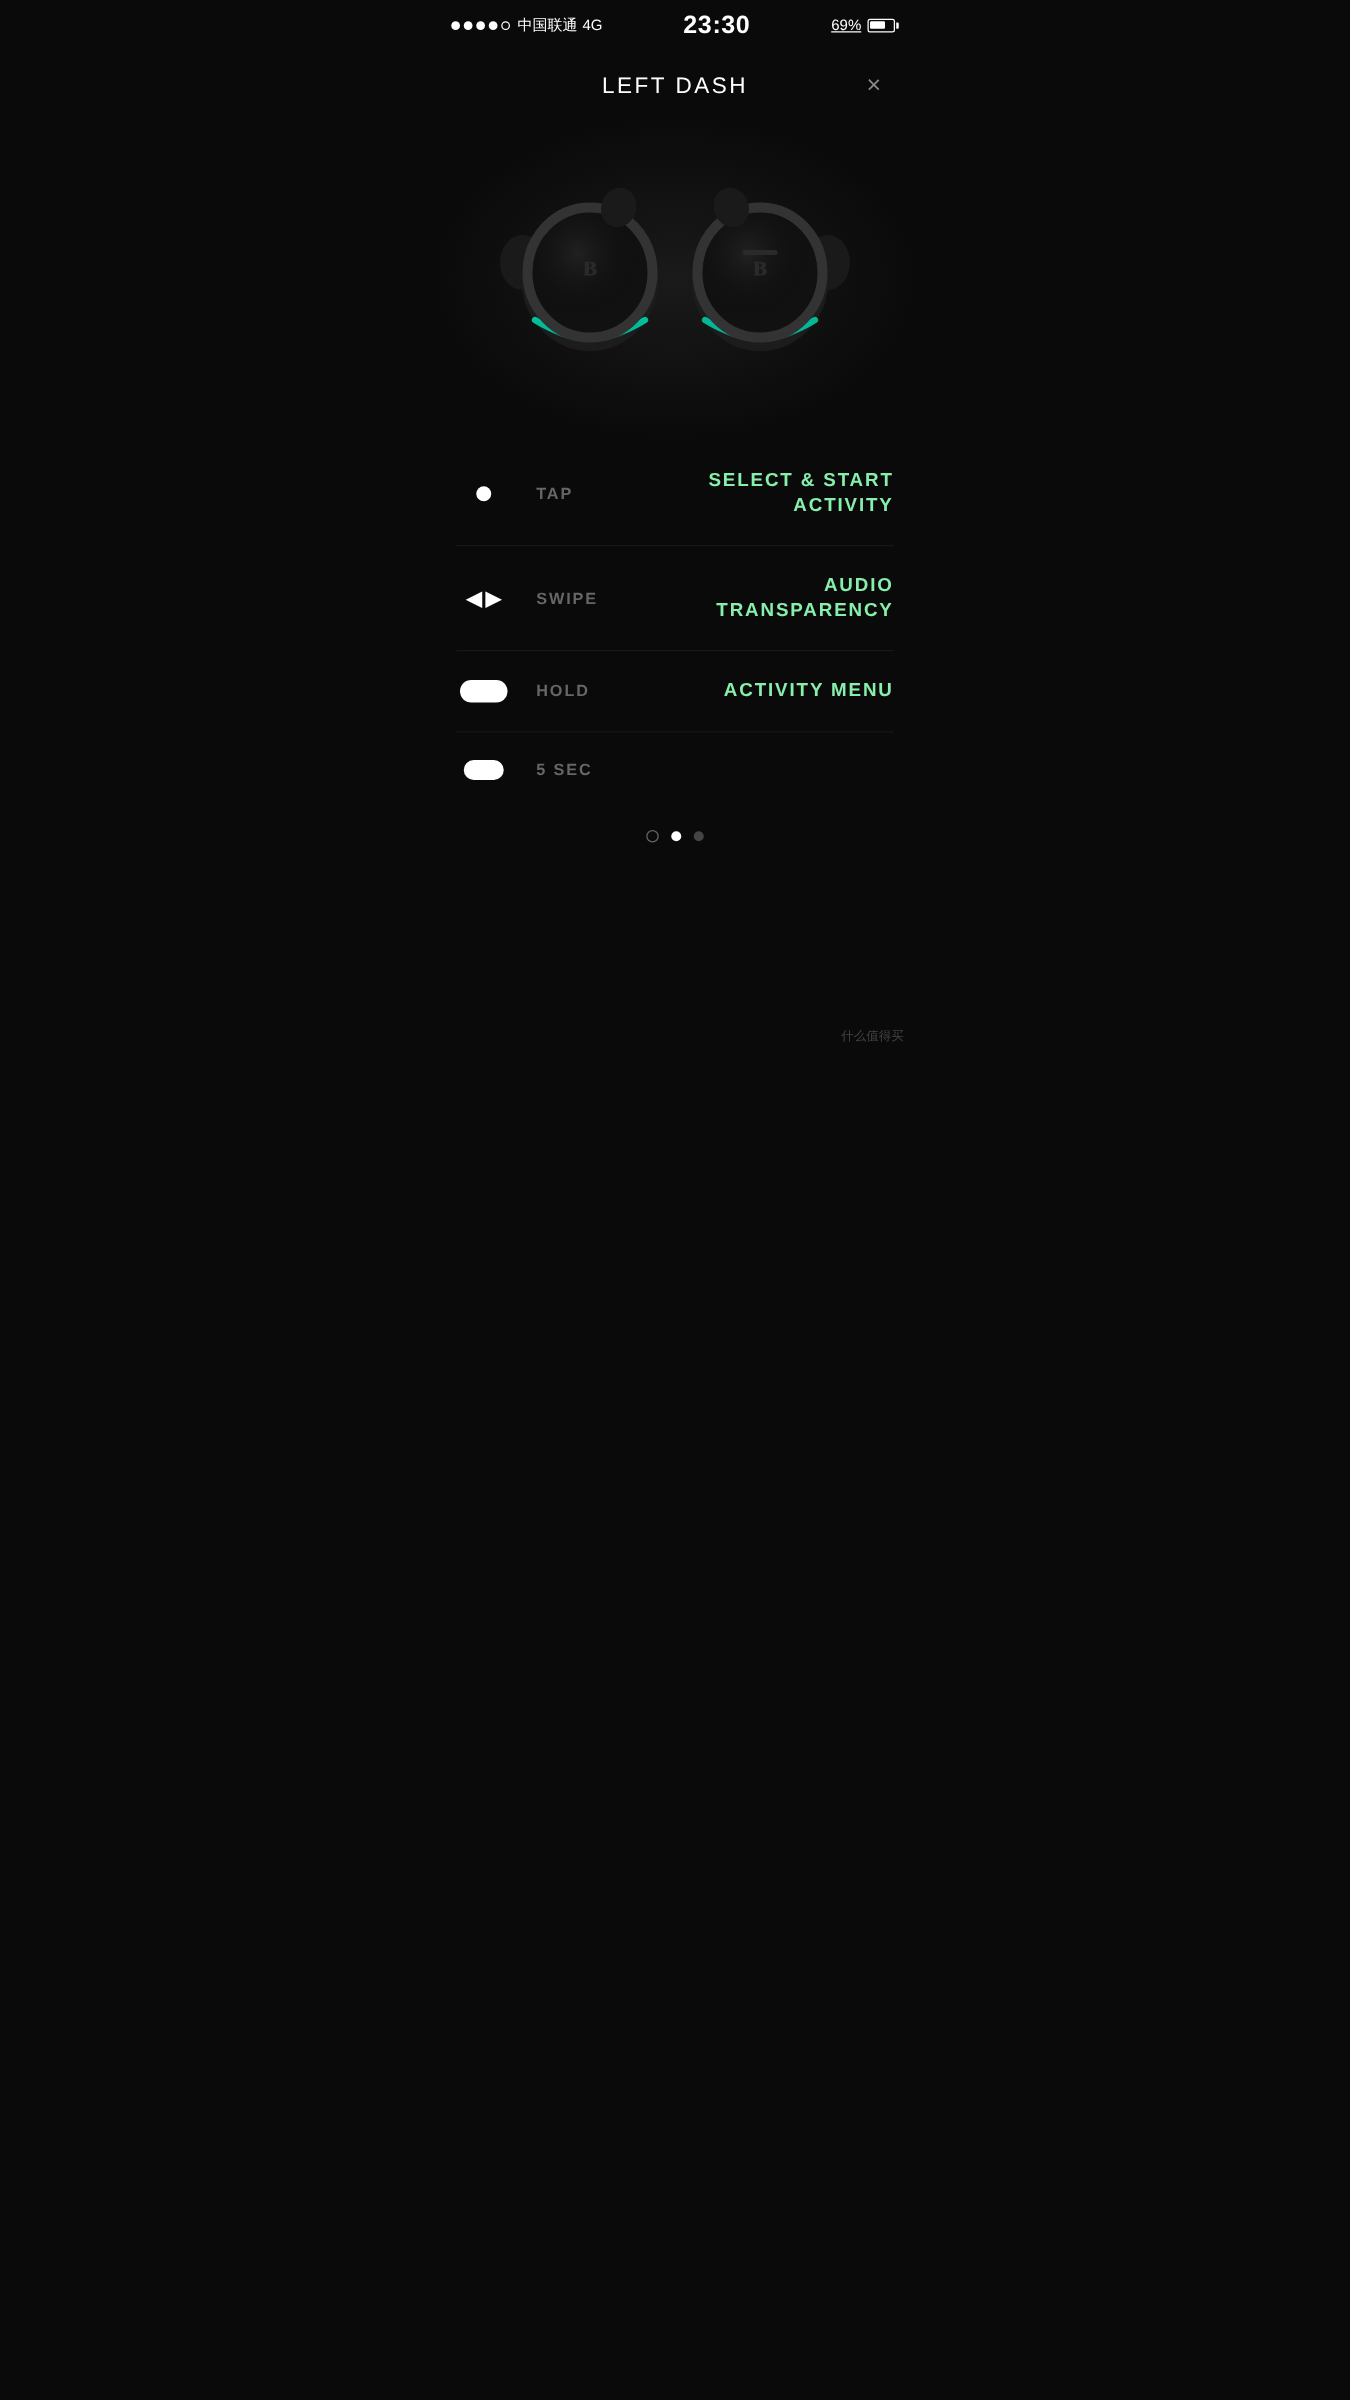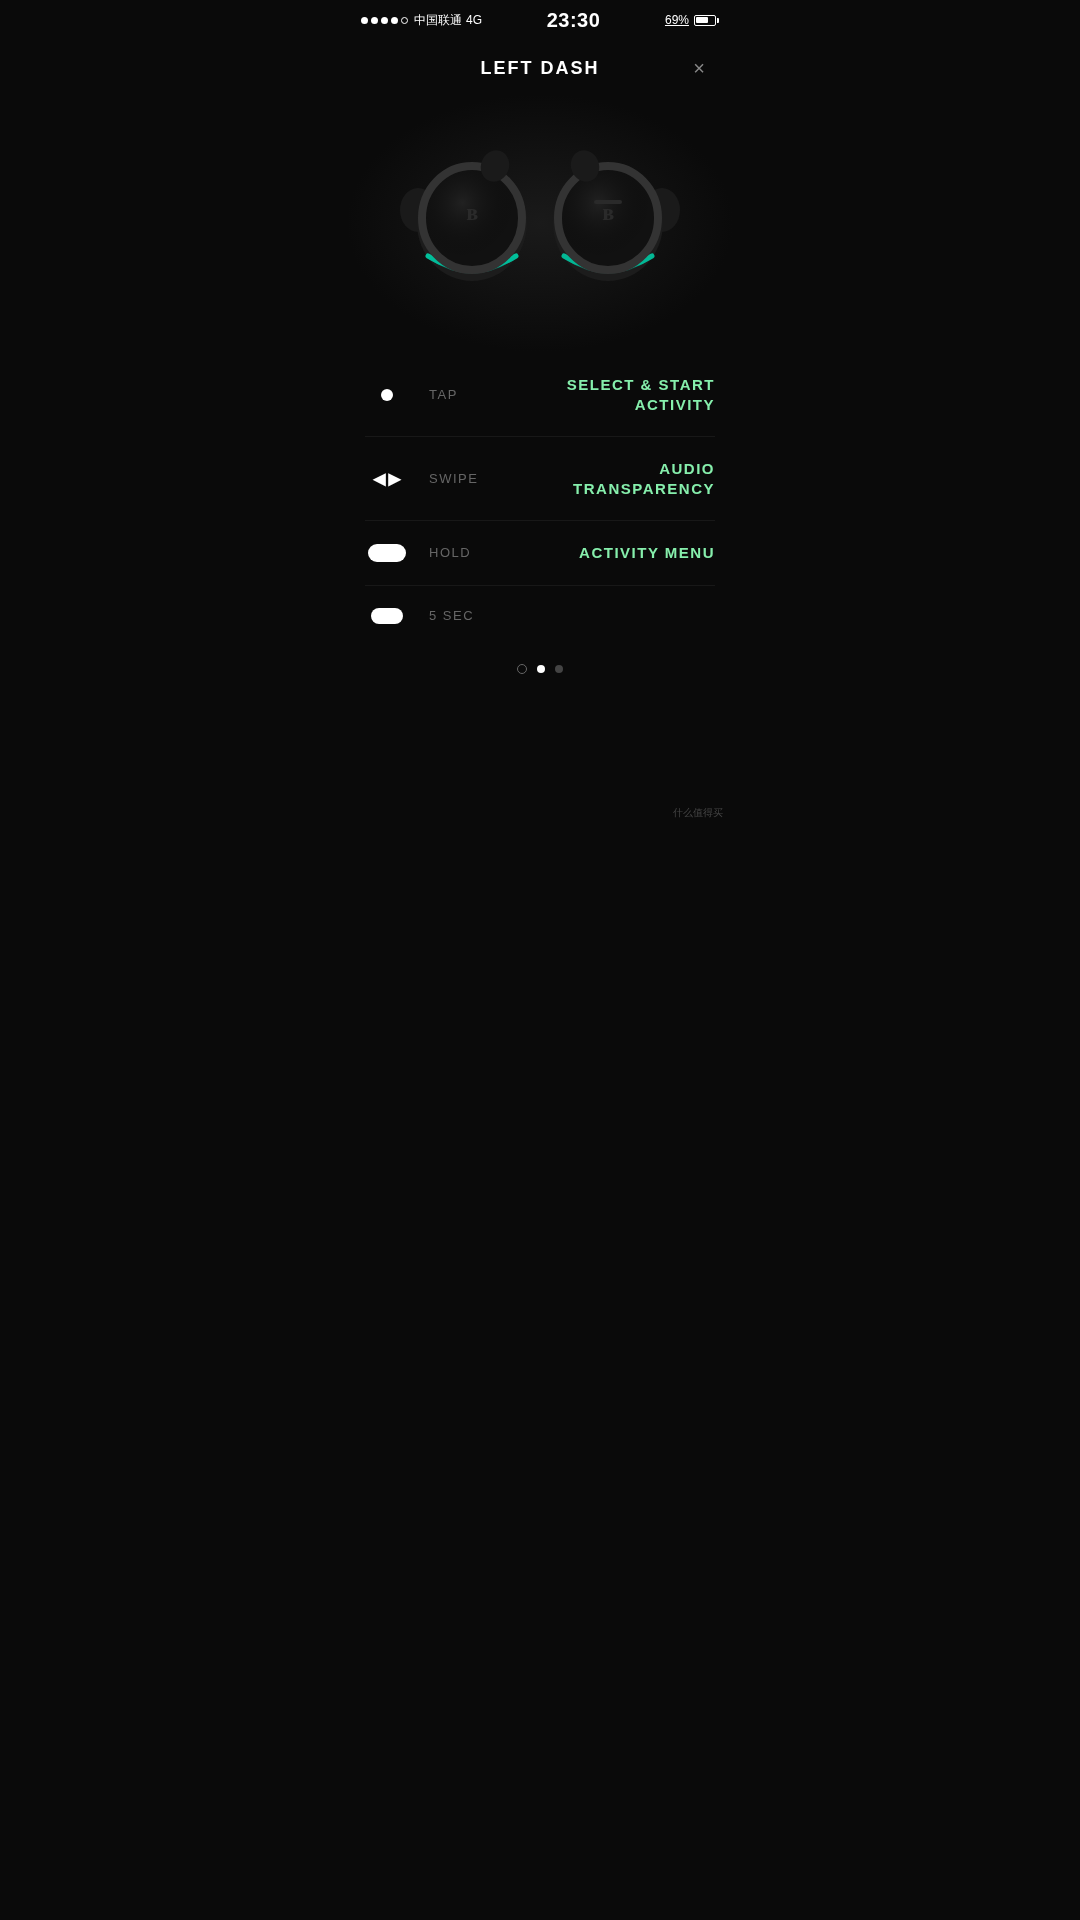--- a/index.html
+++ b/index.html
@@ -102,21 +102,21 @@
     .header {
       display: flex;
       justify-content: center;
       align-items: center;
       padding: 14px 20px;
       position: relative;
     }
 
     .header-title {
       font-size: 18px;
-      font-weight: 700;
+      font-weight: 400;
       letter-spacing: 2px;
       text-transform: uppercase;
       color: #ffffff;
     }
 
     .close-button {
       position: absolute;
       right: 20px;
       top: 50%;
       transform: translateY(-50%);
@@ -216,21 +216,21 @@
 
     .pill-icon-sm {
       width: 32px;
       height: 16px;
       background: white;
       border-radius: 10px;
     }
 
     .control-label {
       font-size: 13px;
-      font-weight: 400;
+      font-weight: 700;
       color: #666;
       letter-spacing: 1.5px;
       text-transform: uppercase;
       text-align: center;
     }
 
     .control-action {
       font-size: 15px;
       font-weight: 700;
       color: #86efac;
@@ -264,21 +264,21 @@
     .page-dot.outline {
       background: transparent;
       border: 1.5px solid #666;
       width: 10px;
       height: 10px;
     }
 
     
     .watermark {
       position: absolute;
-      bottom: 24px;
+      bottom: 8px;
       right: 12px;
       font-size: 10px;
       color: #444;
     }
 
     
     .earbuds-bg {
       background: radial-gradient(ellipse at center, #1a1a1a 0%, #0a0a0a 70%);
     }
   </style>

